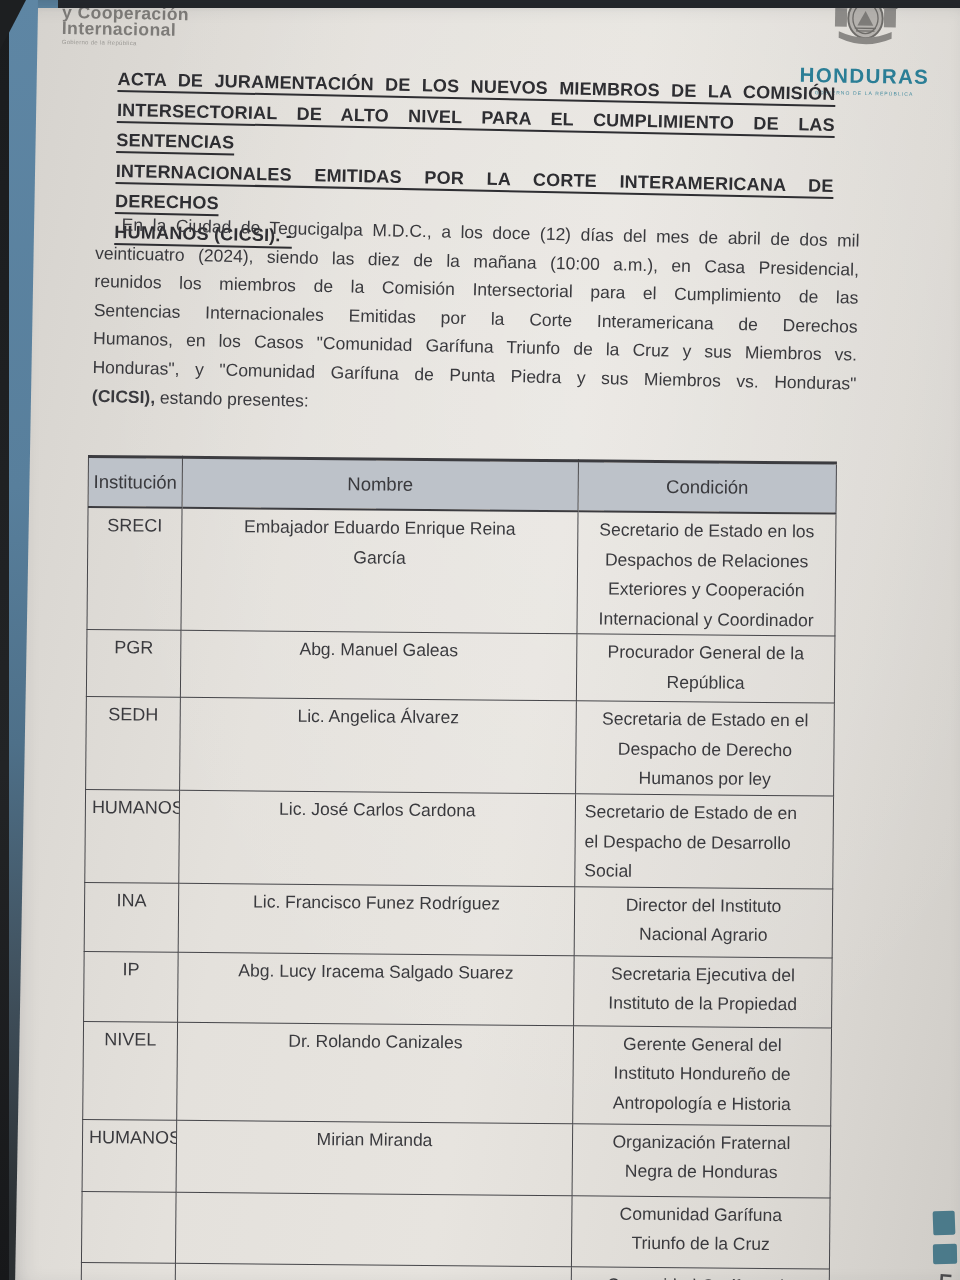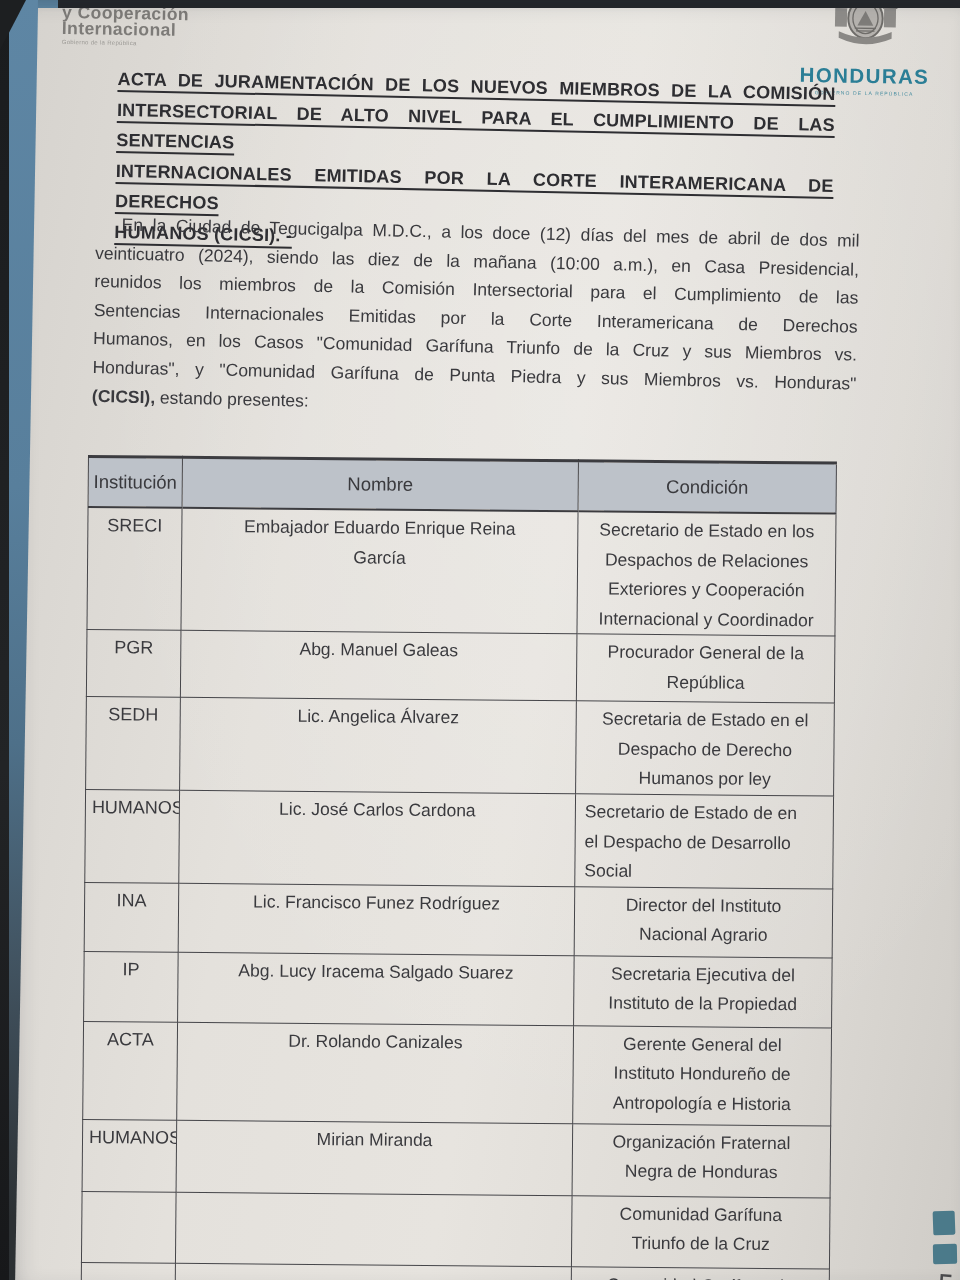--- a/index.html
+++ b/index.html
@@ -238,21 +238,21 @@
             <td class="cell-condicion">Director del Instituto
 Nacional Agrario</td>
           </tr>
           <tr>
             <td class="cell-institucion">IP</td>
             <td class="cell-nombre">Abg. Lucy Iracema Salgado Suarez</td>
             <td class="cell-condicion">Secretaria Ejecutiva del
 Instituto de la Propiedad</td>
           </tr>
           <tr>
-            <td class="cell-institucion">ACTA</td>
+            <td class="cell-institucion">NIVEL</td>
             <td class="cell-nombre">Dr. Rolando Canizales</td>
             <td class="cell-condicion">Gerente General del
 Instituto Hondureño de
 Antropología e Historia</td>
           </tr>
           <tr>
             <td class="cell-institucion">HUMANOS</td>
             <td class="cell-nombre">Mirian Miranda</td>
             <td class="cell-condicion">Organización Fraternal
 Negra de Honduras</td>

